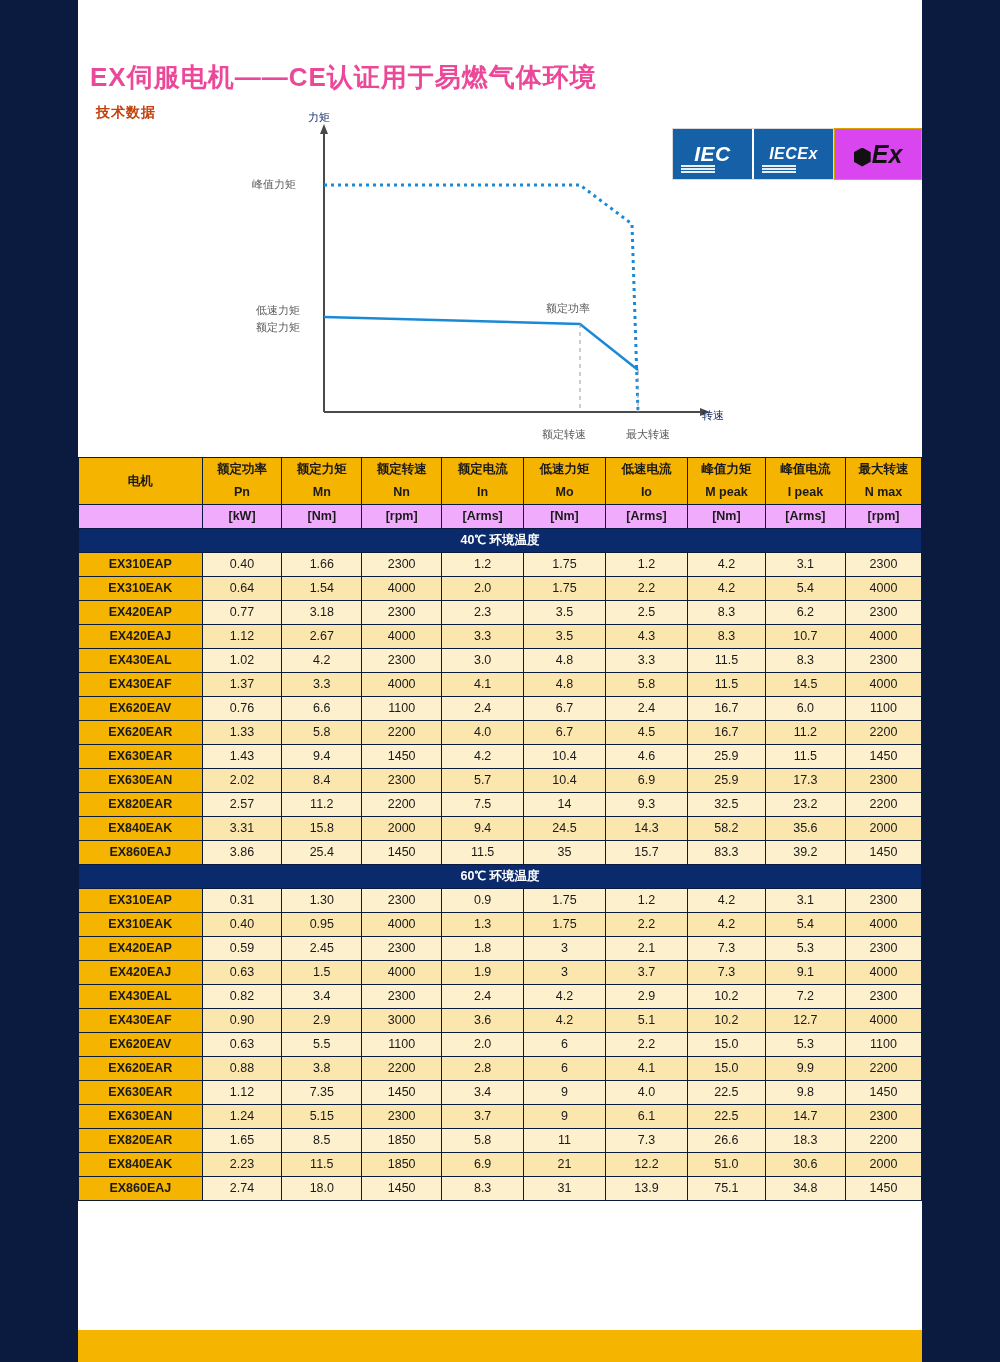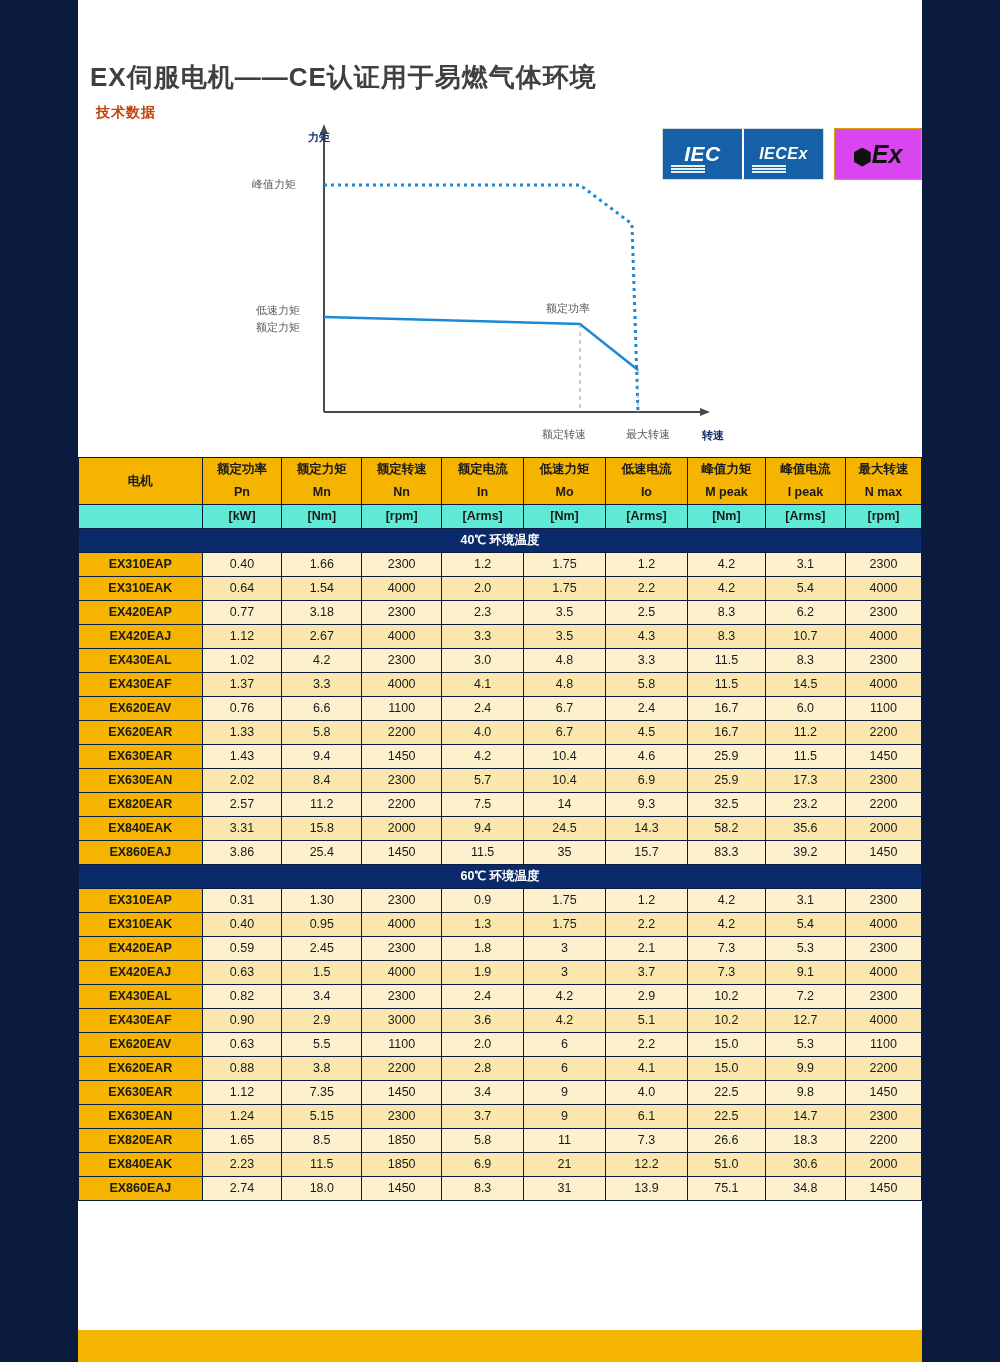--- a/index.html
+++ b/index.html
@@ -37,41 +37,41 @@
     background: #f5b400;
   }
 
   
   .title {
     position: absolute;
     left: 90px;
     top: 60px;
     font-size: 26px;
     font-weight: bold;
-    color: #404040;
+    color: #ec4899;
     letter-spacing: 1px;
     white-space: nowrap;
   }
   .subtitle {
     position: absolute;
     left: 96px;
     top: 104px;
     font-size: 14px;
     font-weight: bold;
     color: #c2410c;
     letter-spacing: 1px;
   }
 
   
   .logos {
     position: absolute;
     right: 78px;
     top: 128px;
     display: flex;
-    gap: 10px;
+    gap: 0;
     align-items: flex-end;
     padding-left: 26px;
   }
   .logo-iec {
     width: 160px;
     height: 50px;
     background: #ffffff;
     border: 1px solid #d8d8d8;
     display: flex;
     align-items: stretch;
@@ -136,22 +136,21 @@
     height: 330px;
   }
   .chart-label {
     position: absolute;
     font-size: 11px;
     color: #5b5b5b;
     white-space: nowrap;
   }
   .chart-label.blue {
     color: #14306b;
-    font-weight: bold;
-    margin-top: 20px;
+    font-weight: normal;
   }
 
   
   .tbl-caption {
     position: absolute;
     left: 96px;
     top: 455px;
     font-size: 13px;
     font-weight: bold;
     color: #a9a9a9;
@@ -176,21 +175,21 @@
     background: #f5b400;
     color: #1a1a1a;
     font-weight: bold;
     font-size: 12.5px;
     height: 64px;
     line-height: 18px;
   }
   .hdr-main th .l1 { display:block; }
   .hdr-main th .l2 { display:block; font-weight:bold; }
   .hdr-units th {
-    background: #5eead4;
+    background: #f0abfc;
     font-weight: bold;
     height: 22px;
     line-height: 22px;
   }
   .section-row td {
     background: #0b2a6b;
     color: #ffffff;
     font-weight: bold;
     text-align: left;
     padding-left: 8px;

